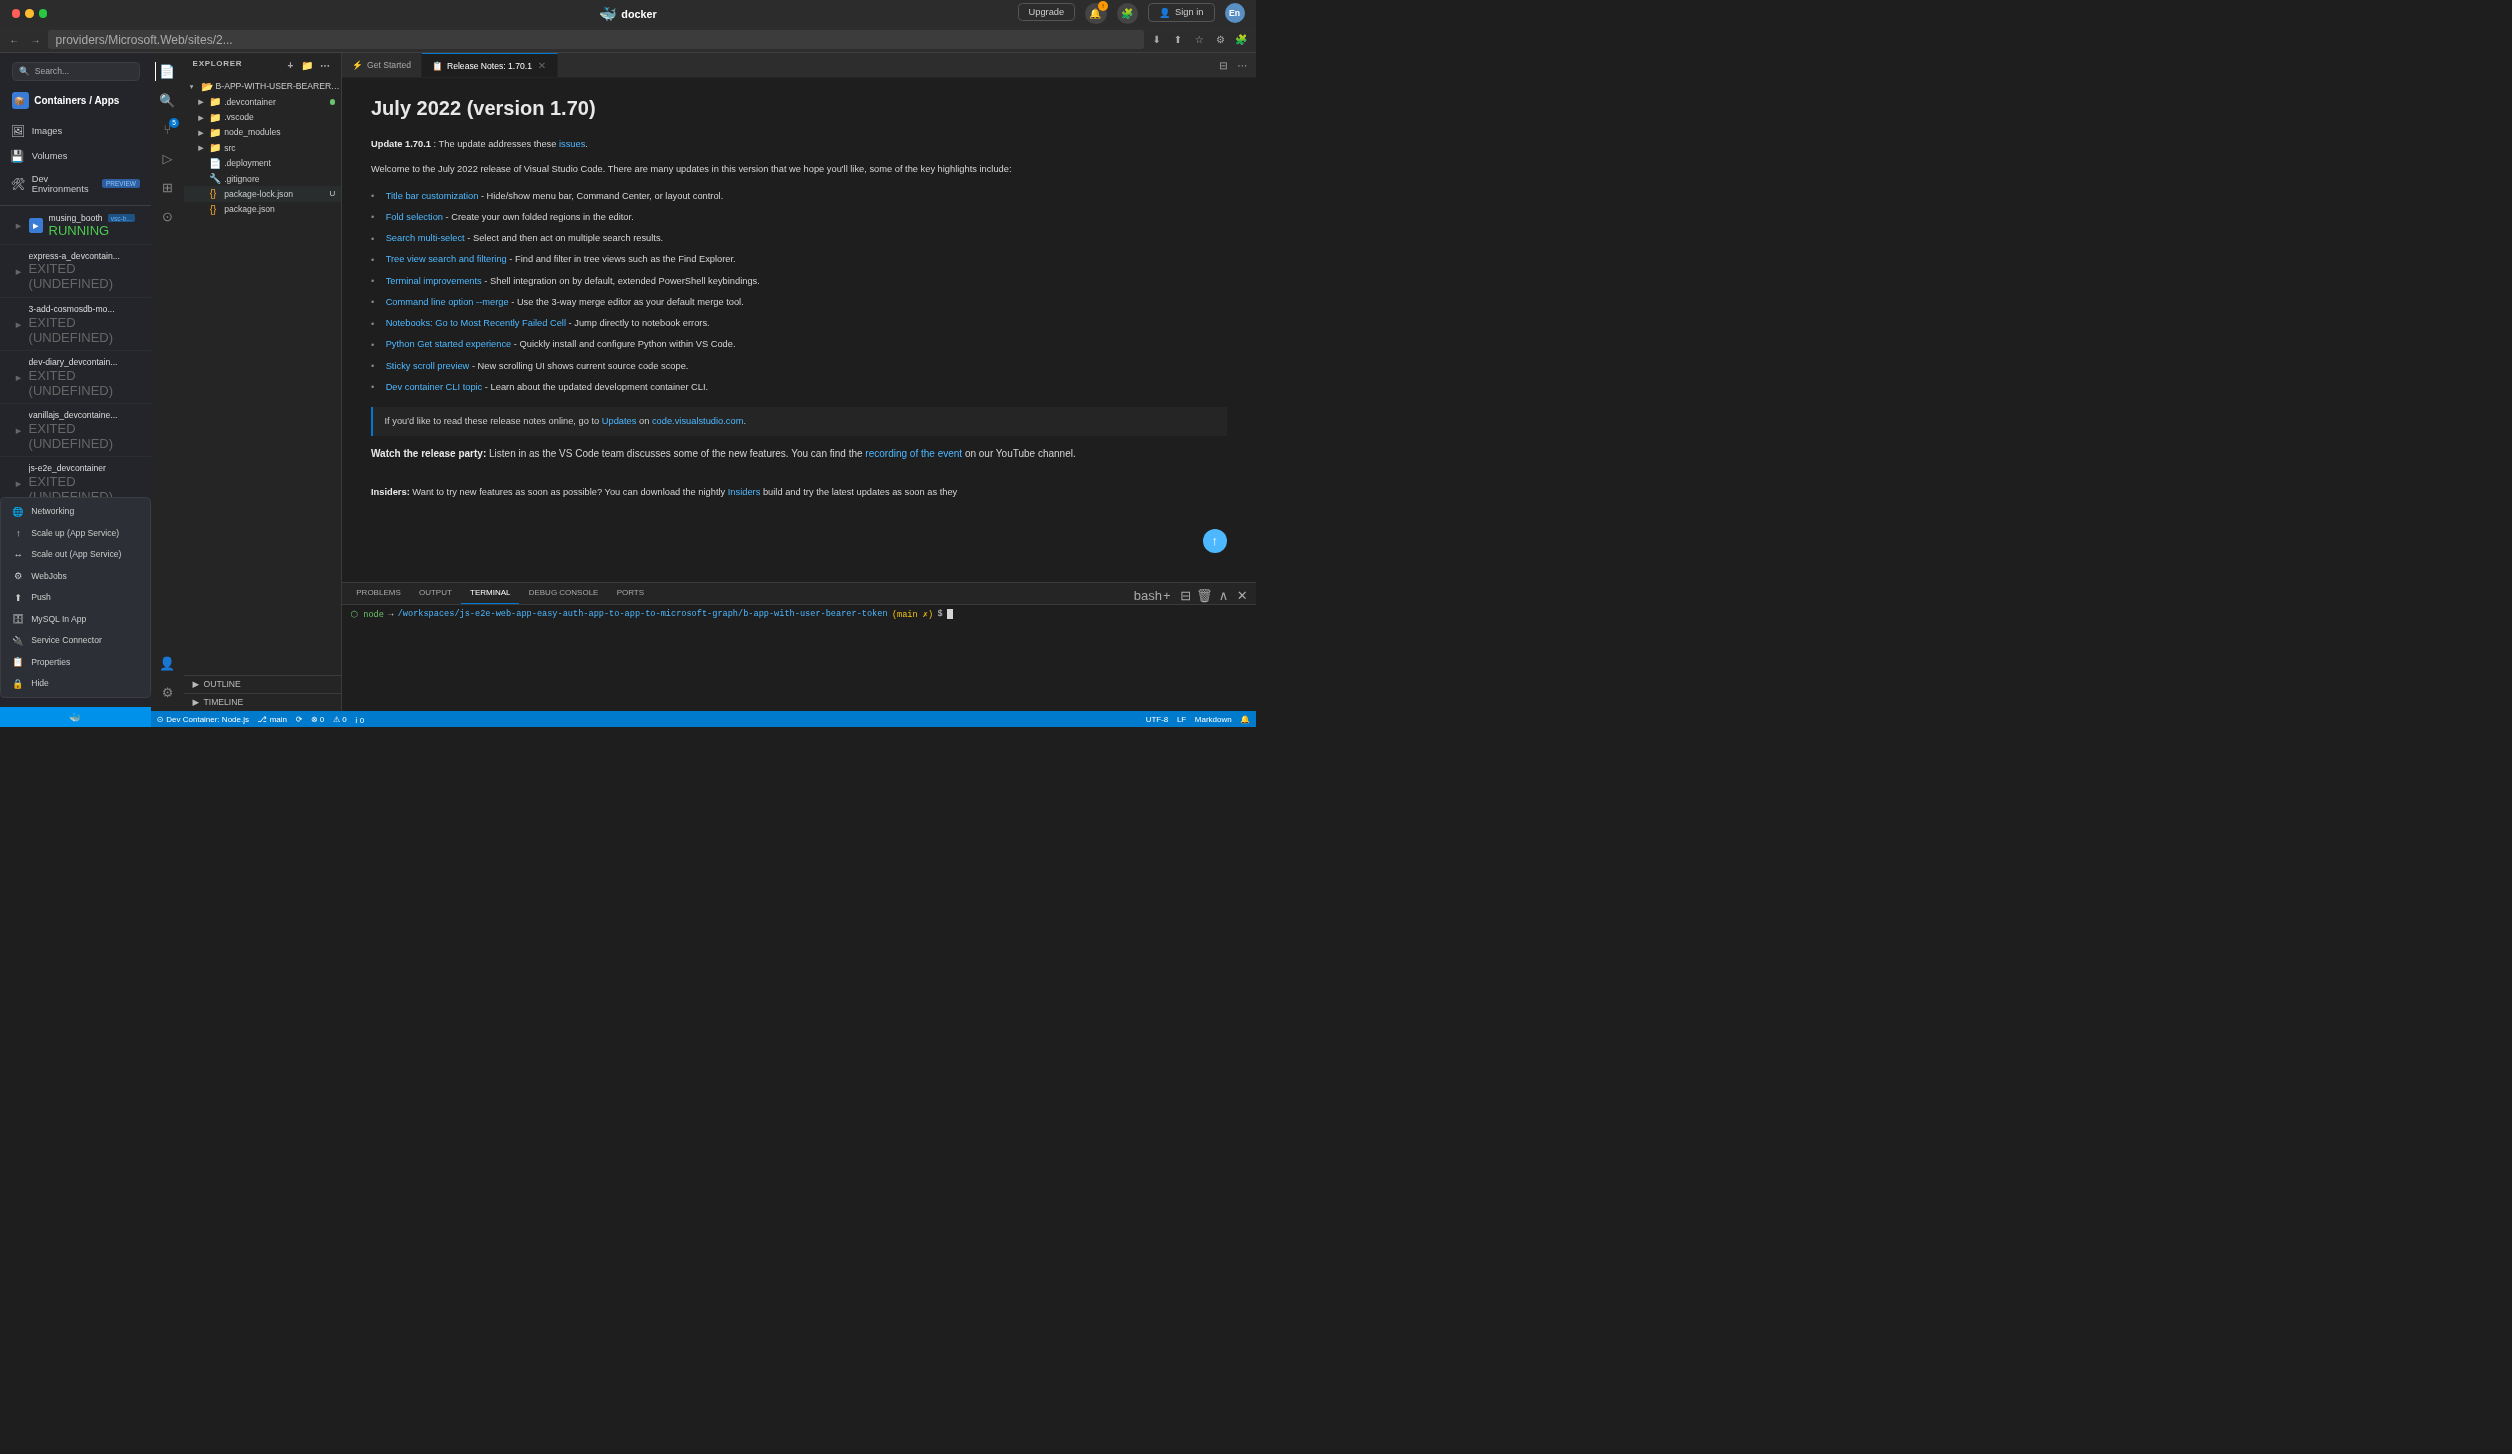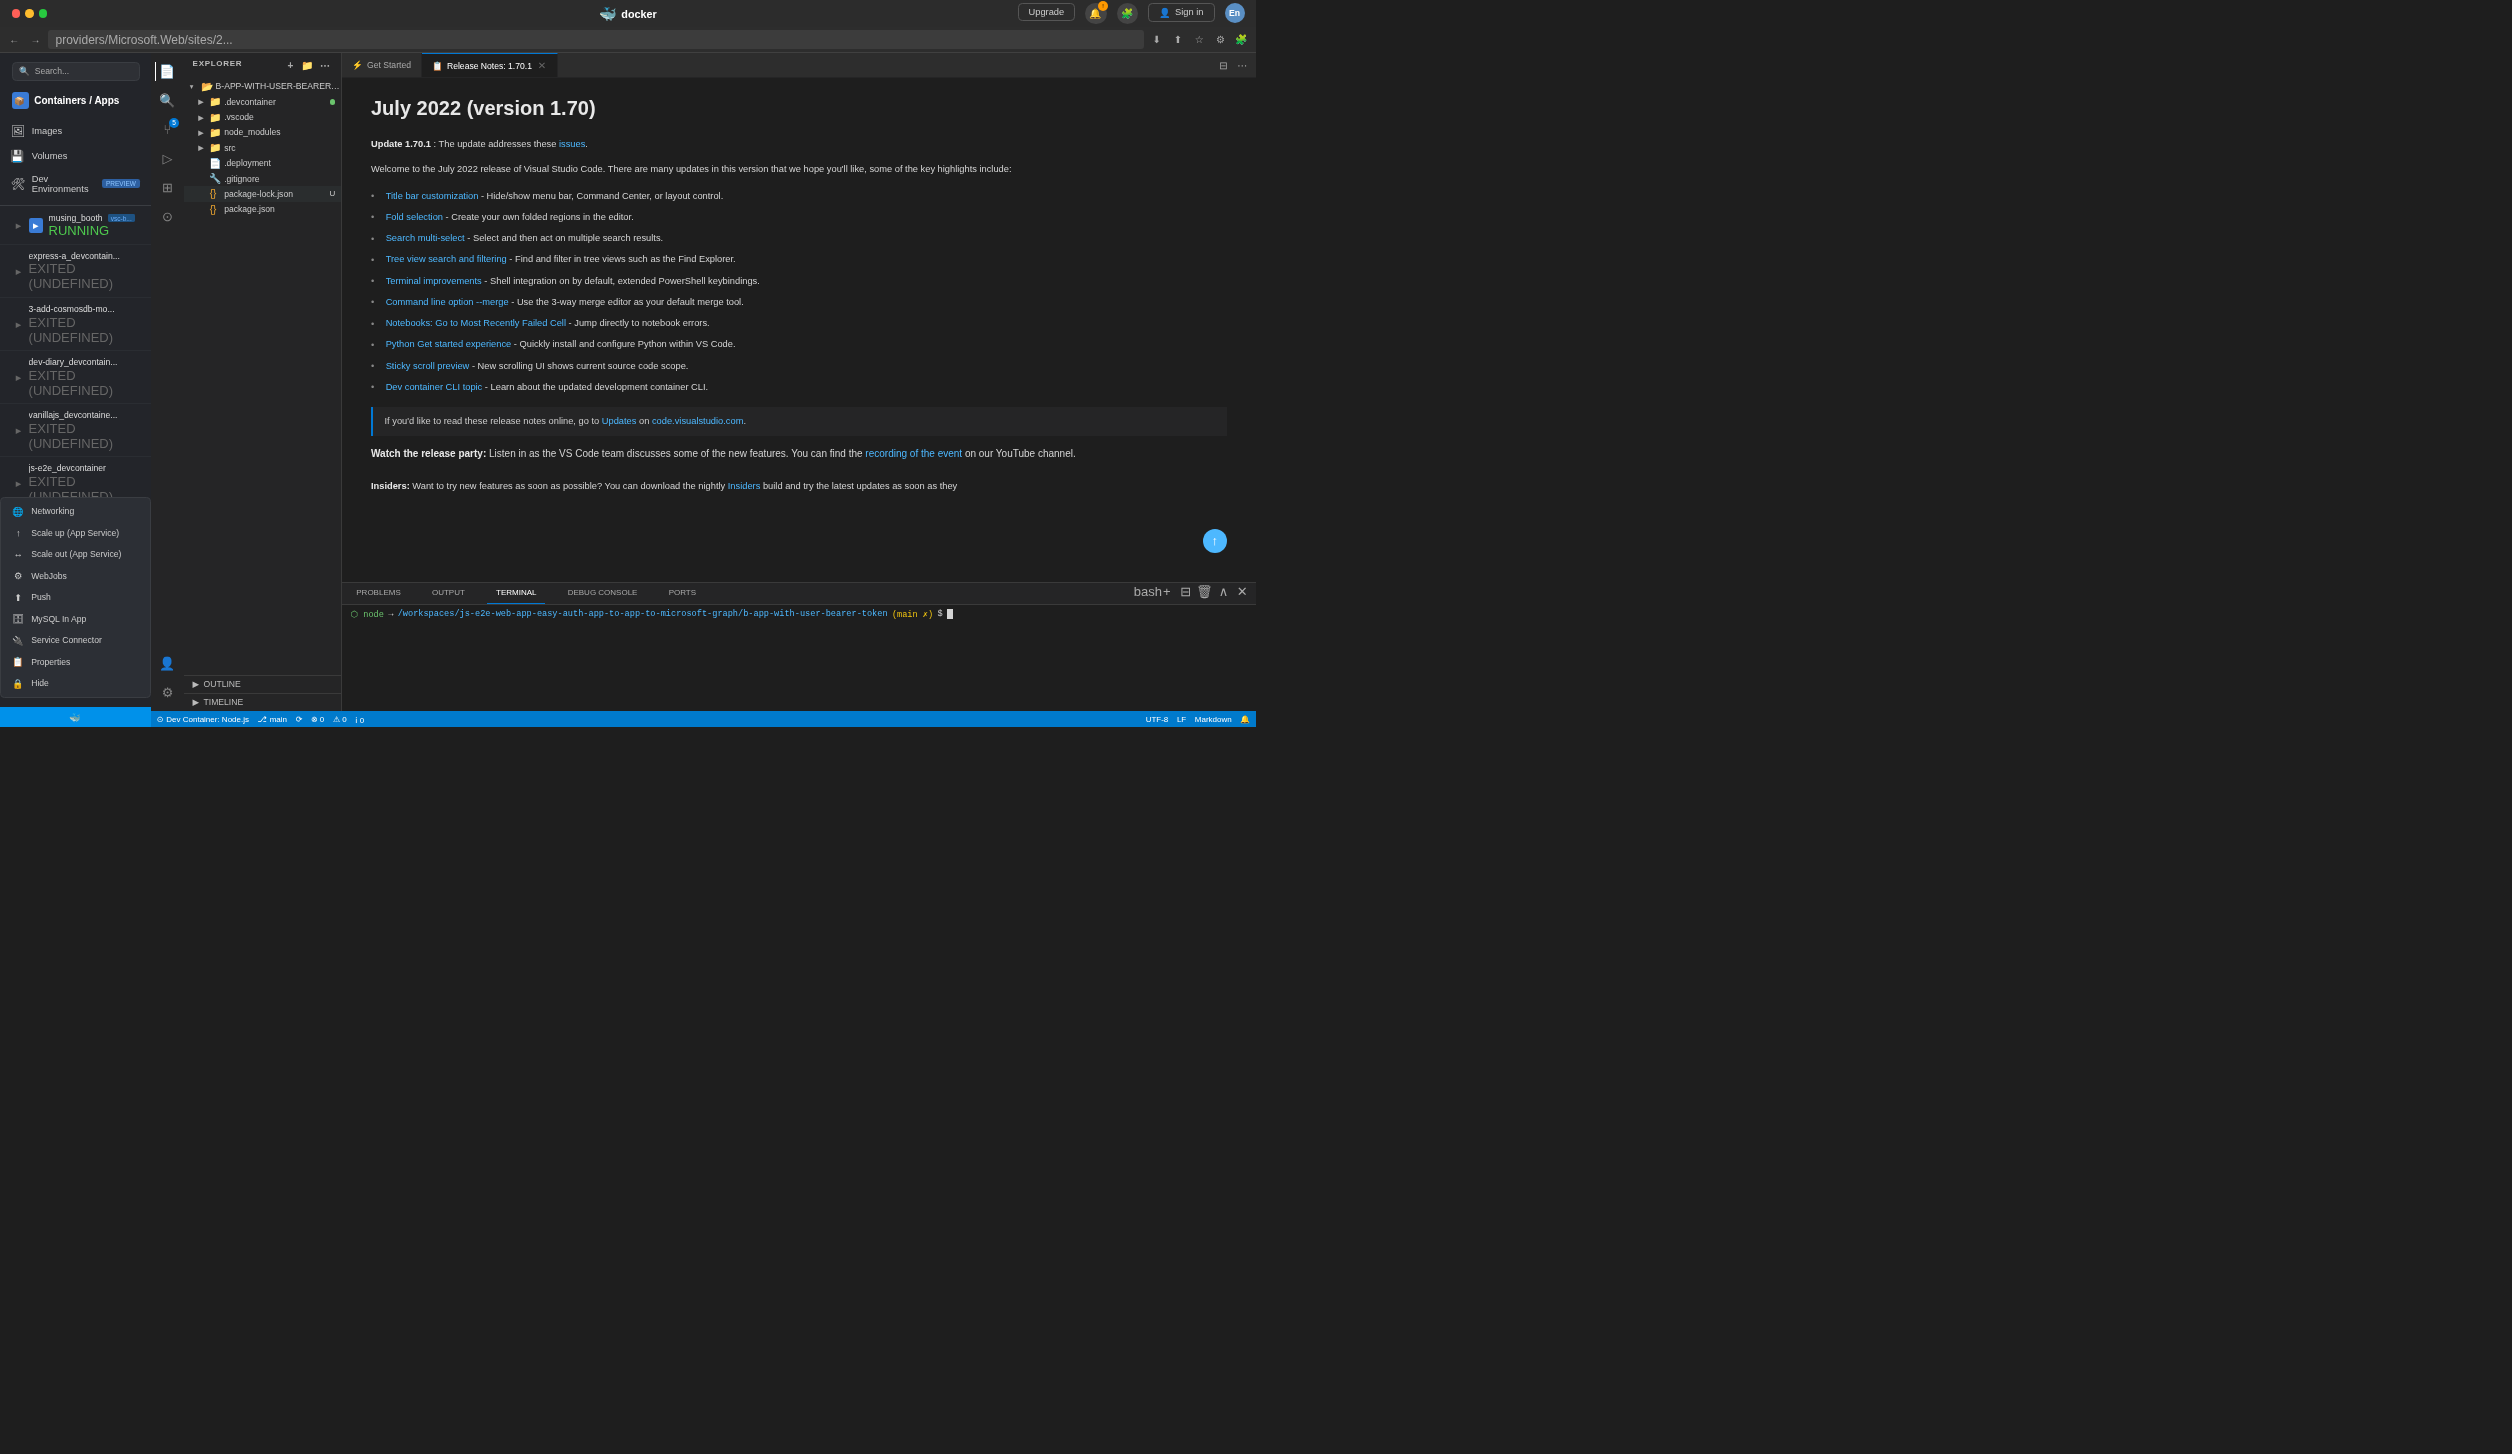--- a/index.html
+++ b/index.html
@@ -510,21 +510,21 @@
       background: #252526;
       color: #ccc;
       font-size: 9.3px;
     }
     .release-watch {
       margin: 8.6px 0;
       font-size: 10px;
     }
     .release-watch strong { color: #e8e8e8; }
     .release-insiders {
-      margin: 17px 0;
+      margin: 23px 0;
       font-size: 9.3px;
     }
     .release-insiders strong { color: #e8e8e8; }
     .scroll-top-btn {
       position: absolute;
       right: 29px;
       bottom: 158px;
       width: 24.4px; height: 24.4px;
       border-radius: 50%;
       background: #4db8ff;
@@ -539,26 +539,26 @@
     .terminal-area {
       height: 129px;
       background: #1e1e1e;
       border-top: 0.7px solid #3a3a3a;
       display: flex;
       flex-direction: column;
       flex-shrink: 0;
     }
     .terminal-tabs {
       display: flex;
-      align-items: flex-start;
+      align-items: flex-end;
       background: #252526;
       height: 21.5px;
       border-bottom: 0.7px solid #3a3a3a;
       padding: 0 5.7px;
-      gap: 14px;
+      gap: 1px;
     }
     .terminal-tab {
       padding: 0 8.6px;
       height: 100%;
       display: flex;
       align-items: center;
       font-size: 8px;
       color: #aaa;
       cursor: pointer;
       border-bottom: 0.7px solid transparent;

